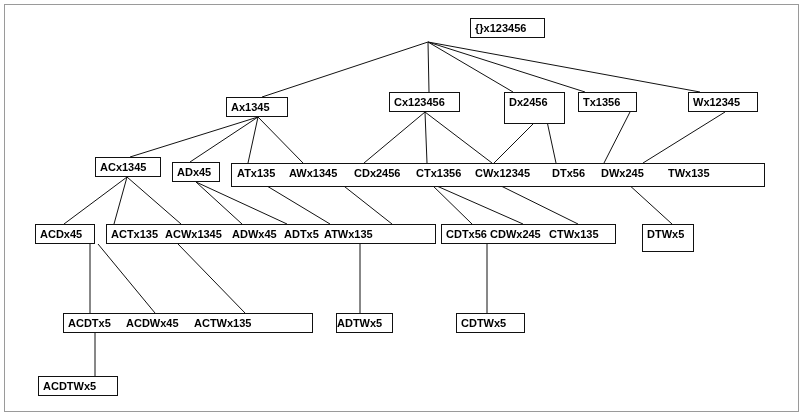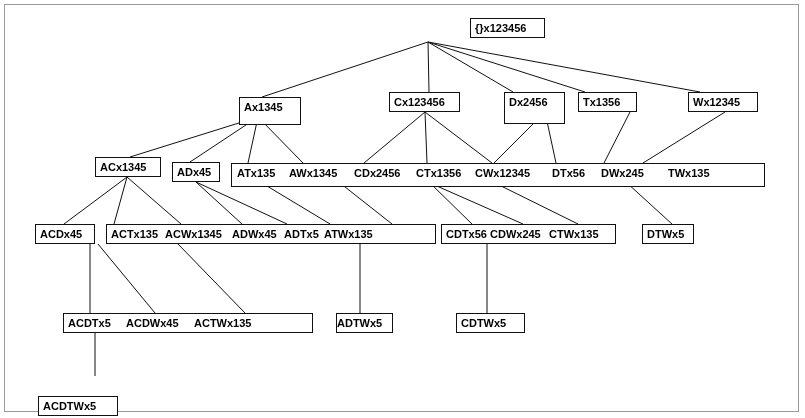--- a/index.html
+++ b/index.html
@@ -92,21 +92,21 @@
       <line x1="90" y1="244" x2="90" y2="313" stroke="#111111" stroke-width="1"></line>
       <line x1="98" y1="244" x2="155" y2="313" stroke="#111111" stroke-width="1"></line>
       <line x1="178" y1="244" x2="245" y2="313" stroke="#111111" stroke-width="1"></line>
       <line x1="360" y1="244" x2="360" y2="313" stroke="#111111" stroke-width="1"></line>
       <line x1="487" y1="244" x2="487" y2="313" stroke="#111111" stroke-width="1"></line>
       <line x1="95" y1="333" x2="95" y2="376" stroke="#111111" stroke-width="1"></line>
     </svg>
 <div class="node" style="left: 470px; top: 18px; width: 75px; height: 20px;">
       <span class="lbl" style="left: 4px;">{}x123456</span>
     </div>
-    <div class="node" style="left: 239px; top: 97px; width: 62px; height: 28px; padding-left: 32px;">
+    <div class="node" style="left: 226px; top: 97px; width: 62px; height: 20px; padding-left: 32px;">
       <span class="lbl" style="left: 4px;">Ax1345</span>
     </div>
     <div class="node" style="left: 389px; top: 92px; width: 71px; height: 20px;">
       <span class="lbl" style="left: 4px;">Cx123456</span>
     </div>
     <div class="node" style="left: 504px; top: 92px; width: 61px; height: 32px;">
       <span class="lbl" style="left: 4px;">Dx2456</span>
     </div>
     <div class="node" style="left: 578px; top: 92px; width: 59px; height: 20px;">
       <span class="lbl" style="left: 4px;">Tx1356</span>
@@ -138,30 +138,30 @@
       <span class="lbl" style="left: 58px;">ACWx1345</span>
       <span class="lbl" style="left: 125px;">ADWx45</span>
       <span class="lbl" style="left: 177px;">ADTx5</span>
       <span class="lbl" style="left: 217px;">ATWx135</span>
     </div>
     <div class="node" style="left: 441px; top: 224px; width: 175px; height: 20px;">
       <span class="lbl" style="left: 4px;">CDTx56</span>
       <span class="lbl" style="left: 48px;">CDWx245</span>
       <span class="lbl" style="left: 107px;">CTWx135</span>
     </div>
-    <div class="node" style="left: 642px; top: 224px; width: 52px; height: 20px;">
+    <div class="node" style="left: 642px; top: 224px; width: 52px; height: 28px;">
       <span class="lbl" style="left: 4px;">DTWx5</span>
     </div>
     <div class="node" style="left: 63px; top: 313px; width: 250px; height: 20px;">
       <span class="lbl" style="left: 4px;">ACDTx5</span>
       <span class="lbl" style="left: 62px;">ACDWx45</span>
       <span class="lbl" style="left: 130px;">ACTWx135</span>
     </div>
     <div class="node" style="left: 336px; top: 313px; width: 57px; height: 20px;">
       <span class="lbl" style="left: 0;">ADTWx5</span>
     </div>
     <div class="node" style="left: 456px; top: 313px; width: 69px; height: 20px;">
       <span class="lbl" style="left: 4px;">CDTWx5</span>
     </div>
-    <div class="node" style="left: 38px; top: 376px; width: 80px; height: 20px; margin-top: 20px;">
+    <div class="node" style="left: 38px; top: 376px; width: 80px; height: 20px;">
       <span class="lbl" style="left: 4px;">ACDTWx5</span>
     </div>
   </div>
 
 </body></html>

